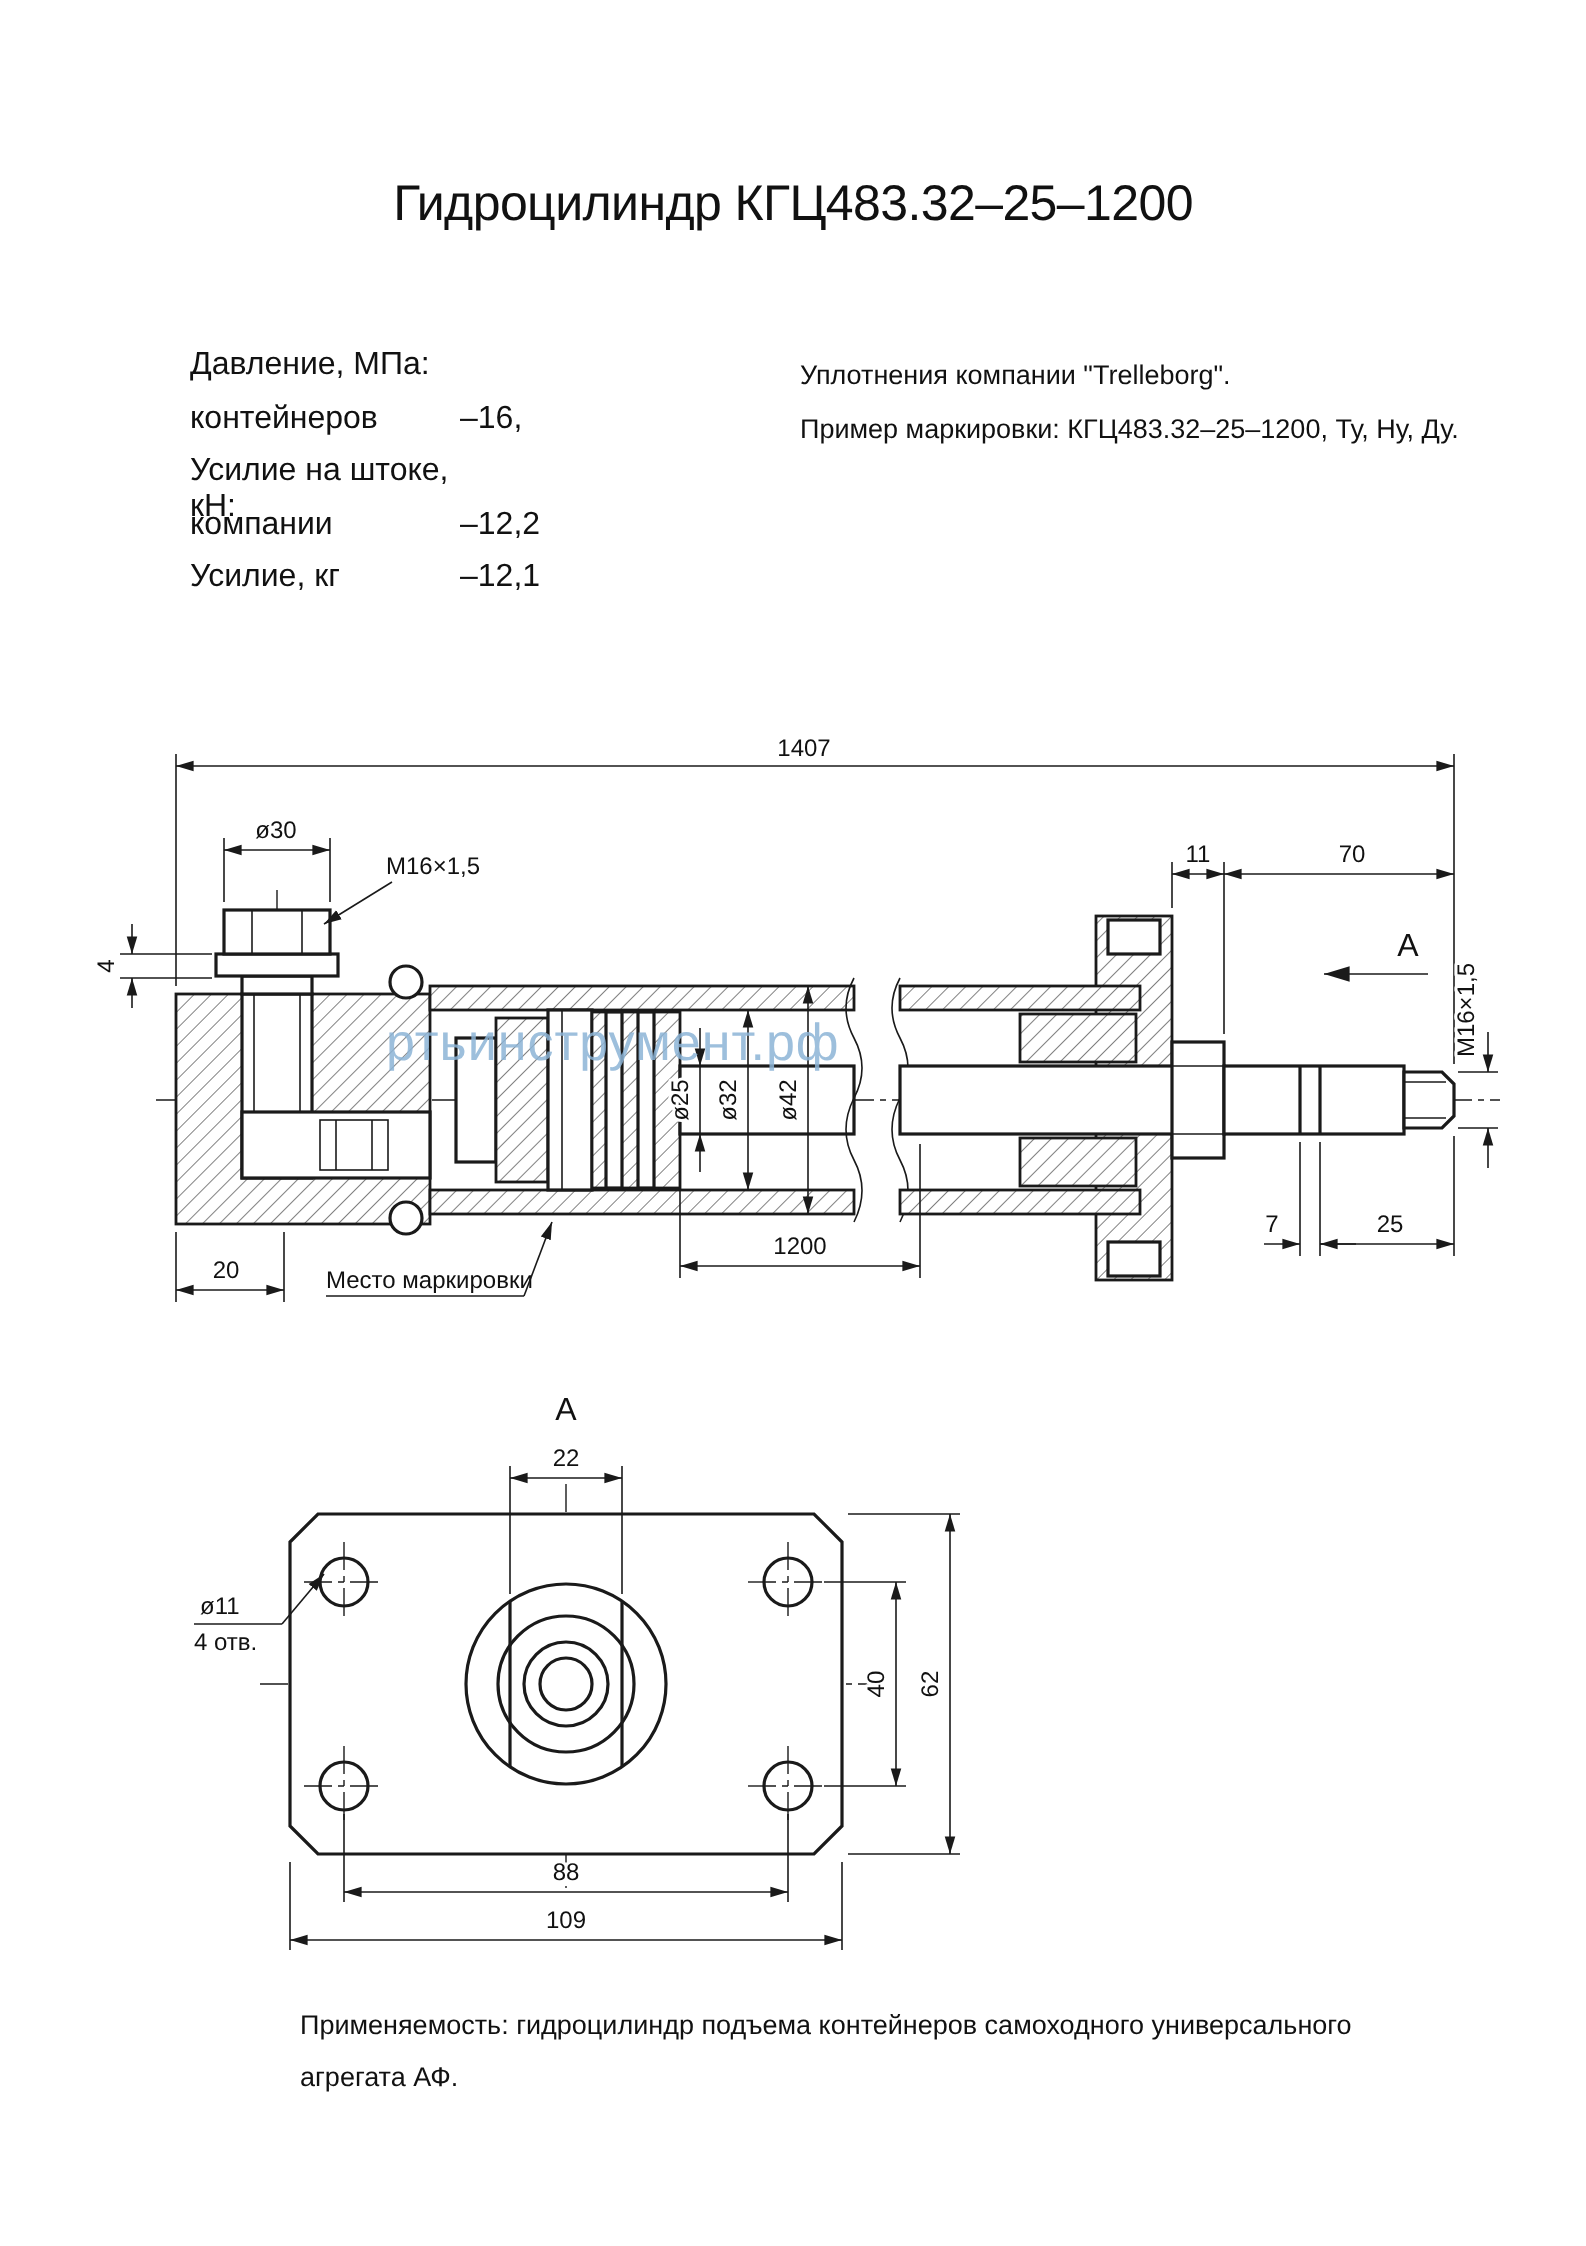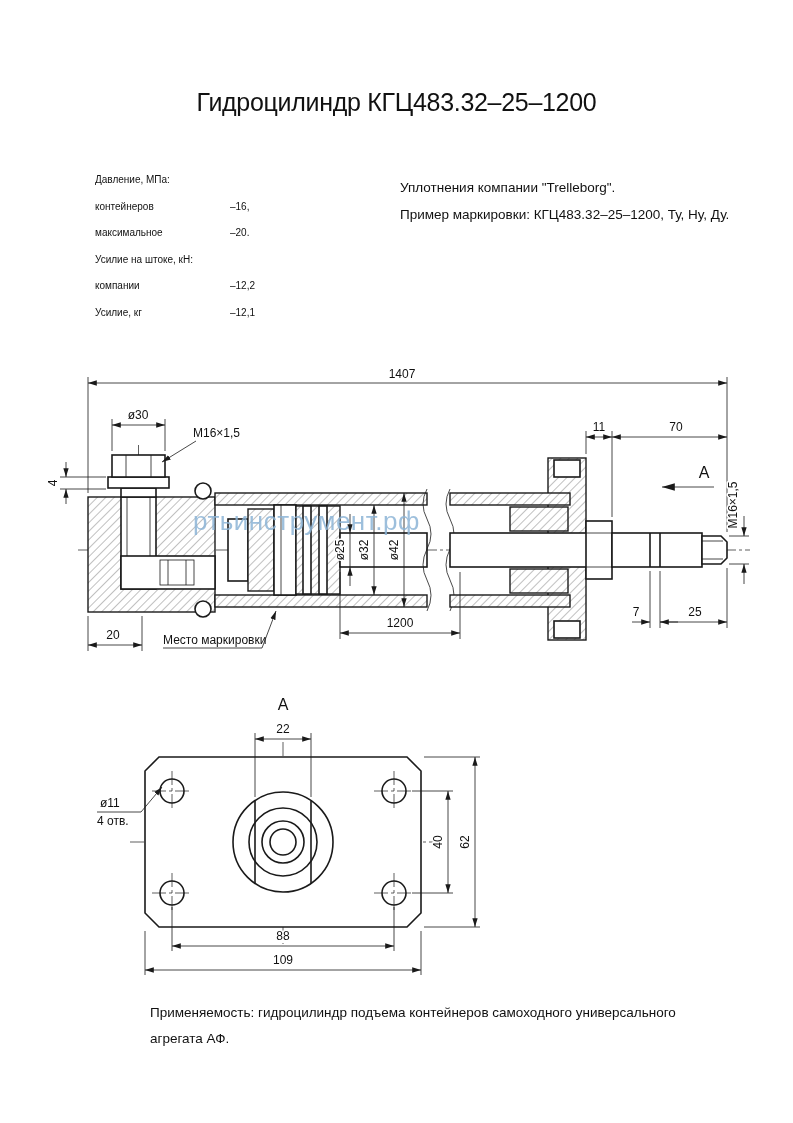--- a/index.html
+++ b/index.html
@@ -5,21 +5,21 @@
   html,body{margin:0;padding:0;}
   body{
     width:793px;height:1123px;background:#ffffff;position:relative;overflow:hidden;
     font-family:"Liberation Sans",sans-serif;color:#111;
   }
   .abs{position:absolute;}
   .title{
     top:88px;left:0;width:793px;text-align:center;
     font-size:25px;font-weight:500;letter-spacing:-0.3px;margin:0;
   }
-  .specs{top:174px;left:95px;font-size:10px;}
+  .specs{top:174px;left:95px;font-size:16px;}
   .spec-row{height:26.5px;display:flex;align-items:baseline;}
   .spec-label{display:inline-block;width:135px;}
   .spec-value{display:inline-block;}
   .notes{top:174px;left:400px;font-size:13.5px;line-height:27px;}
   .footer{top:1000px;left:130px;font-size:13.5px;line-height:26px;margin-left:20px;}
   .watermark{
     top:506px;left:193px;font-size:26px;font-weight:500;letter-spacing:0.5px;
     color:rgba(140,180,214,0.85);z-index:5;white-space:nowrap;
   }
   svg{position:absolute;top:0;left:0;}
@@ -43,24 +43,20 @@
 <div class="abs specs">
   <div class="spec-row">
     <span class="spec-label">Давление, МПа:</span>
     <span class="spec-value"></span>
   </div>
   <div class="spec-row">
     <span class="spec-label">контейнеров</span>
     <span class="spec-value">–16,</span>
   </div>
   <div class="spec-row">
-    <span class="spec-label">максимальное</span>
-    <span class="spec-value">–20.</span>
-  </div>
-  <div class="spec-row">
     <span class="spec-label">Усилие на штоке, кН:</span>
     <span class="spec-value"></span>
   </div>
   <div class="spec-row">
     <span class="spec-label">компании</span>
     <span class="spec-value">–12,2</span>
   </div>
   <div class="spec-row">
     <span class="spec-label">Усилие, кг</span>
     <span class="spec-value">–12,1</span>

